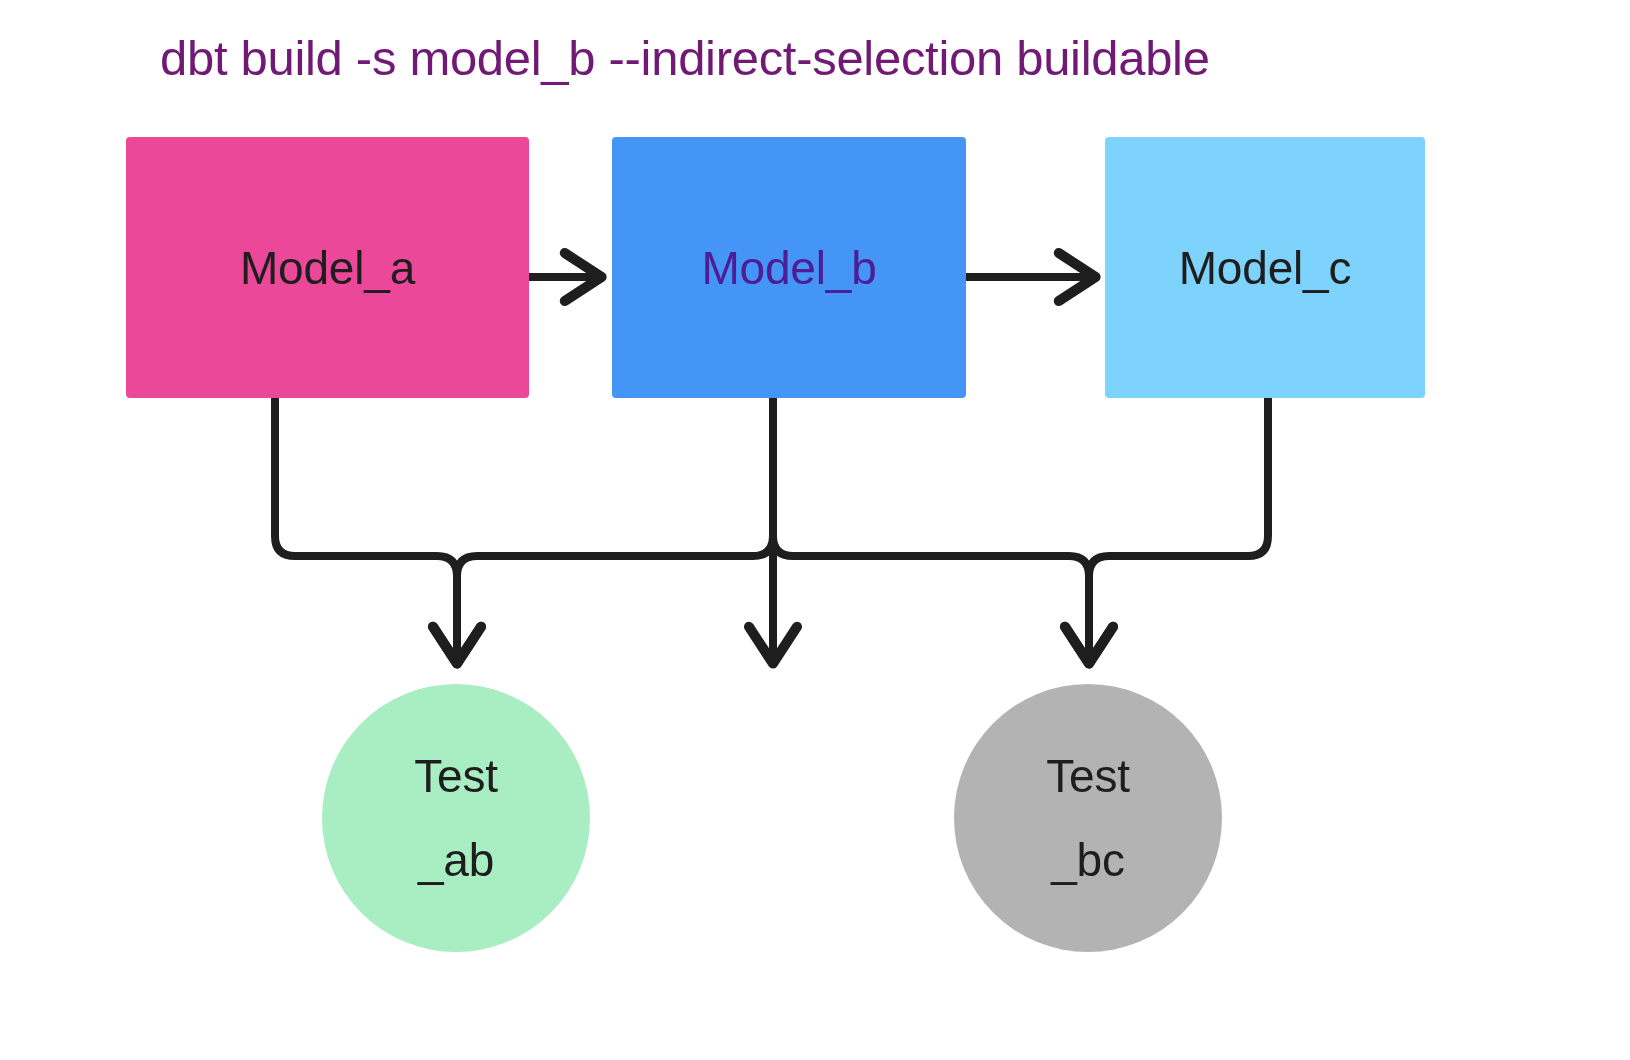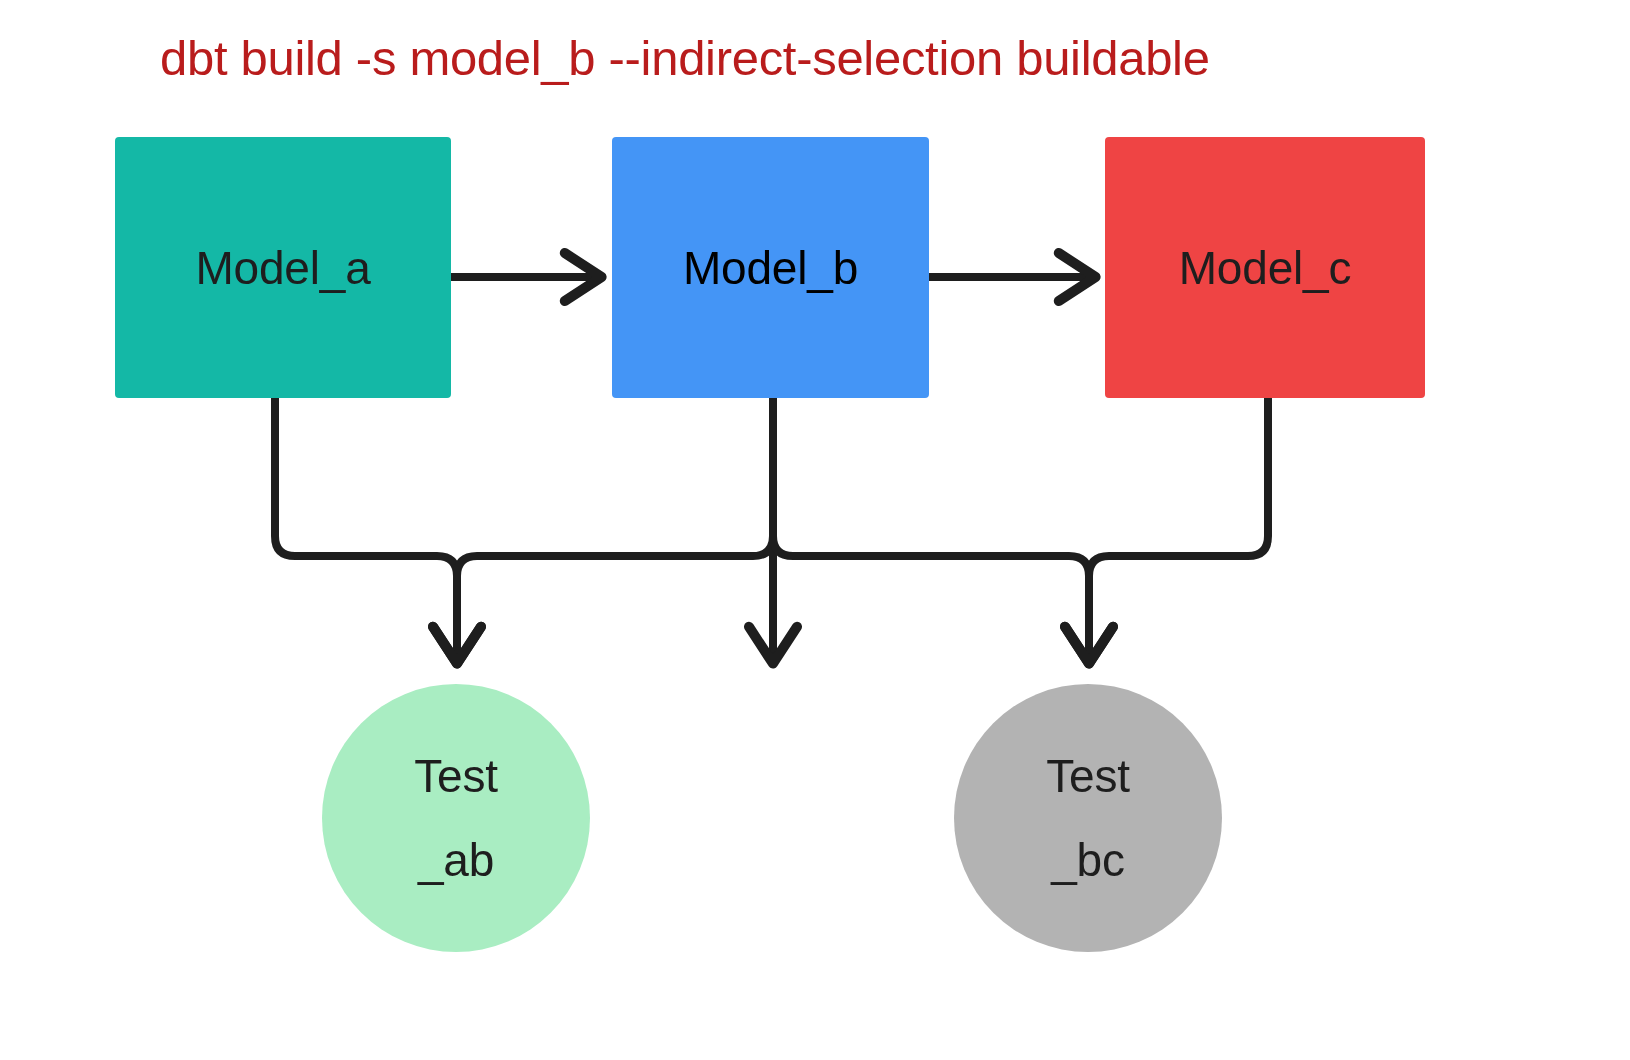--- a/index.html
+++ b/index.html
@@ -24,21 +24,21 @@
     width: 1630px;
     height: 1060px;
     pointer-events: none;
   }
   .title {
     position: absolute;
     left: 160px;
     top: 28px;
     font-size: 49px;
     line-height: 60px;
-    color: #b91c1c;
+    color: #701a75;
     letter-spacing: -0.3px;
     white-space: nowrap;
   }
   .node-box {
     position: absolute;
     border-radius: 4px;
     display: flex;
     align-items: center;
     justify-content: center;
     box-sizing: border-box;
@@ -91,29 +91,29 @@
       <path d="M 773,398 L 773,536 Q 773,556 753,556 L 477,556 Q 457,556 457,576 L 457,662" marker-end="url(#arrowhead)"></path>
 
       <path d="M 773,398 L 773,662" marker-end="url(#arrowhead)"></path>
 
       <path d="M 773,398 L 773,536 Q 773,556 793,556 L 1069,556 Q 1089,556 1089,576 L 1089,662" marker-end="url(#arrowhead)"></path>
 
       <path d="M 1268,398 L 1268,536 Q 1268,556 1248,556 L 1109,556 Q 1089,556 1089,576 L 1089,662" marker-end="url(#arrowhead)"></path>
     </g>
   </svg>
 
-  <div class="node-box" style="left:115px; top:137px; width:336px; height:261px; background:#14b8a6; color:#1e1e1e;">
+  <div class="node-box" style="left:126px; top:137px; width:403px; height:261px; background:#ec4899; color:#1e1e1e;">
     <span class="node-label">Model_a</span>
   </div>
 
-  <div class="node-box" style="left:612px; top:137px; width:317px; height:261px; background:#4495f6; color:#000000;">
+  <div class="node-box" style="left:612px; top:137px; width:354px; height:261px; background:#4495f6; color:#4c1d95;">
     <span class="node-label">Model_b</span>
   </div>
 
-  <div class="node-box" style="left:1105px; top:137px; width:320px; height:261px; background:#ef4444; color:#1e1e1e;">
+  <div class="node-box" style="left:1105px; top:137px; width:320px; height:261px; background:#7dd3fc; color:#1e1e1e;">
     <span class="node-label">Model_c</span>
   </div>
 
   <div class="node-circle" style="left:322px; top:684px; width:268px; height:268px; background:#a9edc2; color:#1e1e1e;">
     <span class="node-label">Test
 _ab</span>
   </div>
 
 
   <div class="node-circle" style="left:954px; top:684px; width:268px; height:268px; background:#b3b3b3; color:#1e1e1e;">

